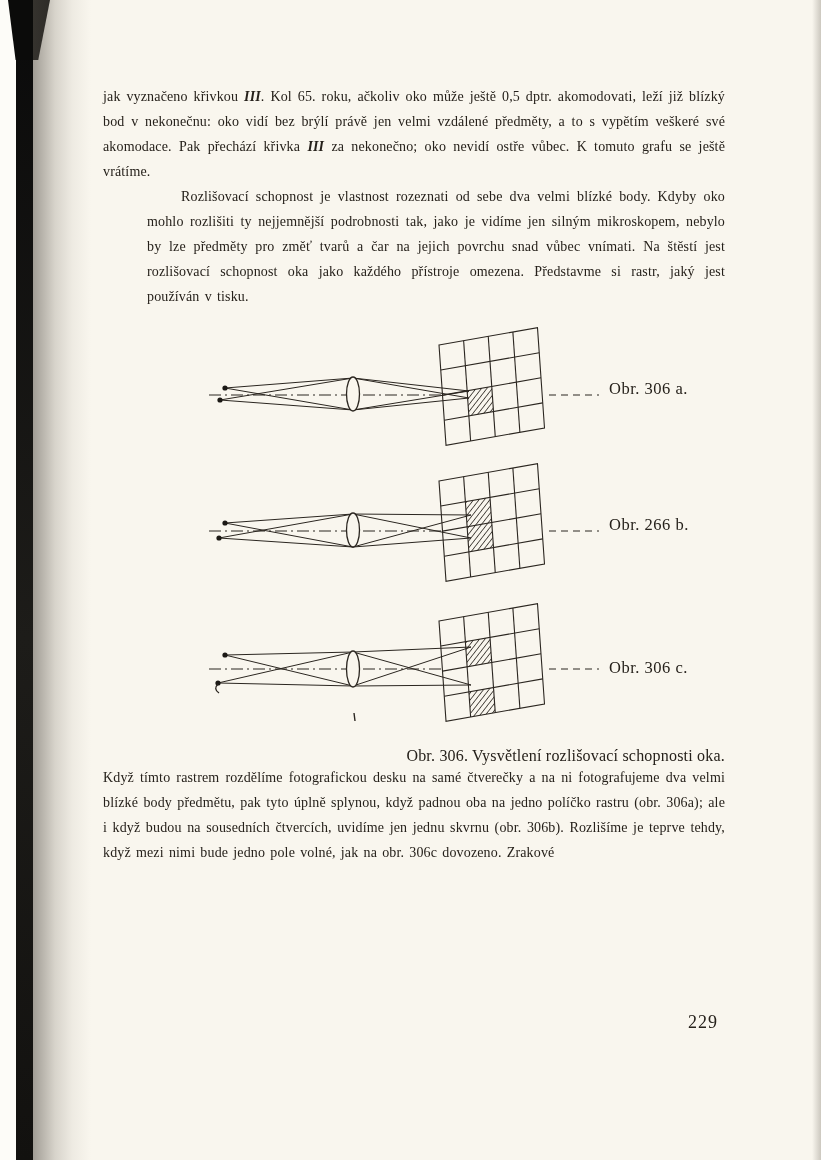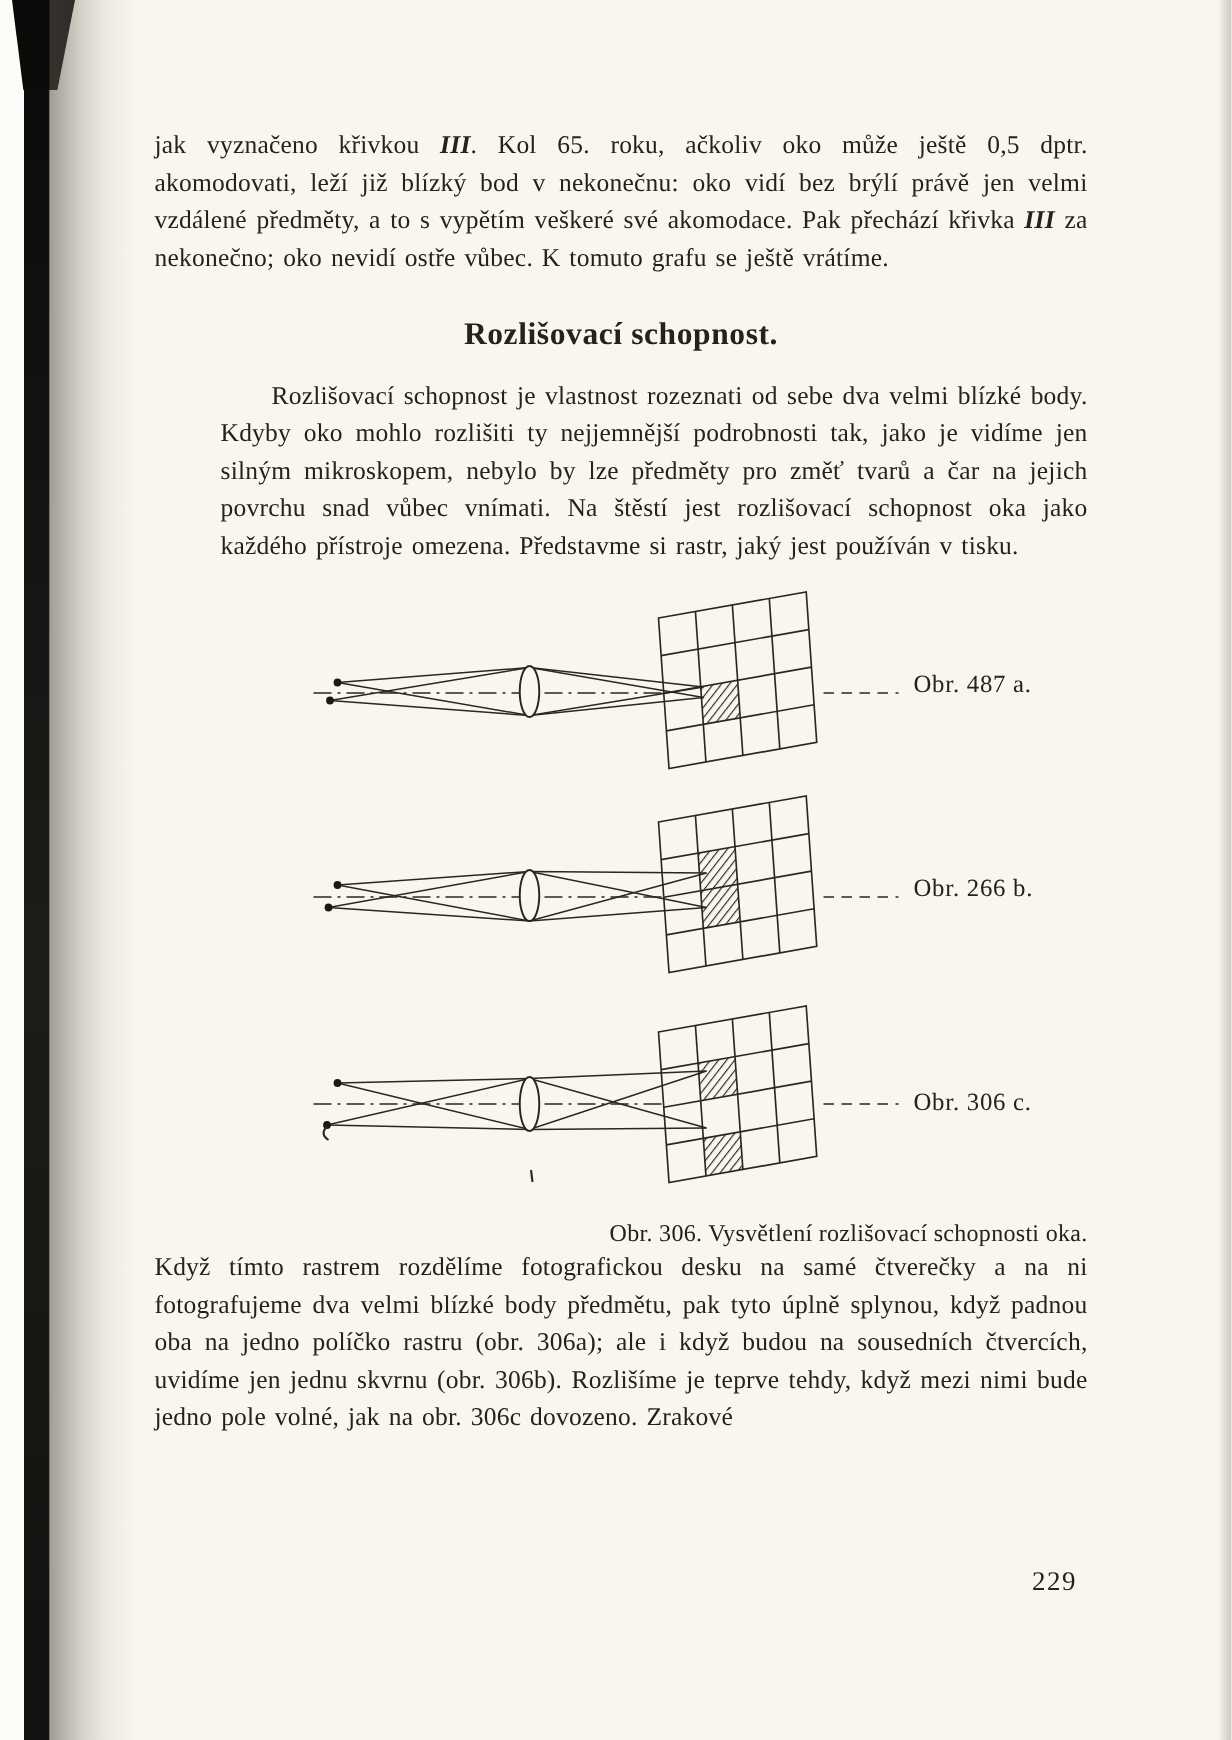--- a/index.html
+++ b/index.html
@@ -20,21 +20,21 @@
     clip-path:polygon(0 0,100% 0,72% 100%,18% 100%);}
   .edge-fade{position:absolute;left:33px;top:0;width:58px;height:100%;
     background:linear-gradient(90deg,rgba(88,83,75,.55),rgba(128,122,112,.28) 38%,rgba(160,154,142,.12) 68%,rgba(0,0,0,0));}
   .edge-right{position:absolute;right:0;top:0;width:9px;height:100%;
     background:linear-gradient(270deg,rgba(120,114,104,.35),rgba(0,0,0,0));}
 
   .page-content{
     position:absolute;left:103px;top:84px;width:622px;
   }
   .body-text{
-    margin:0;font-size:17px;line-height:25px;text-align:justify;
+    margin:0;font-size:14px;line-height:25px;text-align:justify;
     word-spacing:1.5px;letter-spacing:.15px;
   }
   .body-text .ref{font-style:italic;font-weight:bold;}
   .indent{text-indent:34px;margin-left:44px;}
   .heading{
     margin:26px 0 16px 0;text-align:center;
     font-size:21px;font-weight:bold;letter-spacing:.4px;
   }
   .figures{margin-top:12px;}
   .figure-row{display:flex;align-items:center;margin-left:100px;}
@@ -42,40 +42,39 @@
   .figure-row.fc{height:150px;}
   .fig-svg{display:block;}
   .fig-label{
     font-size:16.5px;white-space:nowrap;margin-left:6px;letter-spacing:.5px;
   }
   .caption{
     margin-top:4px;text-align:right;font-size:16px;letter-spacing:.2px;
   }
   .para3{}
   .page-number{
-    position:absolute;left:688px;top:1044px;font-size:18px;letter-spacing:1px;
+    position:absolute;left:688px;top:1012px;font-size:18px;letter-spacing:1px;
   }
   svg line, svg polyline, svg rect.cell-frame{vector-effect:non-scaling-stroke;}
 </style>
 </head>
 <body>
 
 <div class="scan">
 
   <div class="edge-white"></div>
   <div class="edge-black"></div>
   <div class="edge-wedge"></div>
   <div class="edge-fade"></div>
   <div class="edge-right"></div>
 
   <div class="page-content">
 
     <p class="body-text"><span>jak vyznačeno křivkou </span><span class="ref">III</span><span>. Kol 65. roku, ačkoliv oko může ještě 0,5 dptr. akomodovati, leží již blízký bod v nekonečnu: oko vidí bez brýlí právě jen velmi vzdálené předměty, a to s vypětím veškeré své akomodace. Pak přechází křivka </span><span class="ref">III</span><span> za nekonečno; oko nevidí ostře vůbec. K tomuto grafu se ještě vrátíme.</span></p>
 
-    <h2 class="heading">Rozlišovací schopnost.</h2>
 
     <p class="body-text indent">Rozlišovací schopnost je vlastnost rozeznati od sebe dva velmi blízké body. Kdyby oko mohlo rozlišiti ty nejjemnější podrobnosti tak, jako je vidíme jen silným mikroskopem, nebylo by lze předměty pro změť tvarů a čar na jejich povrchu snad vůbec vnímati. Na štěstí jest rozlišovací schopnost oka jako každého přístroje omezena. Představme si rastr, jaký jest používán v tisku.</p>
 
     <div class="figures">
 
       <div class="figure-row fa">
         <svg class="fig-svg" width="400" height="136" viewBox="0 0 400 136">
           <defs>
             <pattern id="hatch-a" width="4.5" height="4.5" patternUnits="userSpaceOnUse" patternTransform="rotate(45)">
               <line x1="0" y1="0" x2="0" y2="4.5" stroke="#2b2620" stroke-width="1.6"></line>
@@ -102,21 +101,21 @@
               <rect class="cell-frame" x="0" y="0" width="100" height="100"></rect>
               <line x1="25" y1="0" x2="25" y2="100"></line>
               <line x1="50" y1="0" x2="50" y2="100"></line>
               <line x1="75" y1="0" x2="75" y2="100"></line>
               <line x1="0" y1="25" x2="100" y2="25"></line>
               <line x1="0" y1="50" x2="100" y2="50"></line>
               <line x1="0" y1="75" x2="100" y2="75"></line>
             </g>
           </g>
         </svg>
-        <div class="fig-label">Obr. 487 a.</div>
+        <div class="fig-label">Obr. 306 a.</div>
       </div>
 
       <div class="figure-row fb">
         <svg class="fig-svg" width="400" height="136" viewBox="0 0 400 136">
           <defs>
             <pattern id="hatch-b" width="4.5" height="4.5" patternUnits="userSpaceOnUse" patternTransform="rotate(45)">
               <line x1="0" y1="0" x2="0" y2="4.5" stroke="#2b2620" stroke-width="1.6"></line>
             </pattern>
           </defs>
           <g stroke="#2b2620" stroke-width="1">

